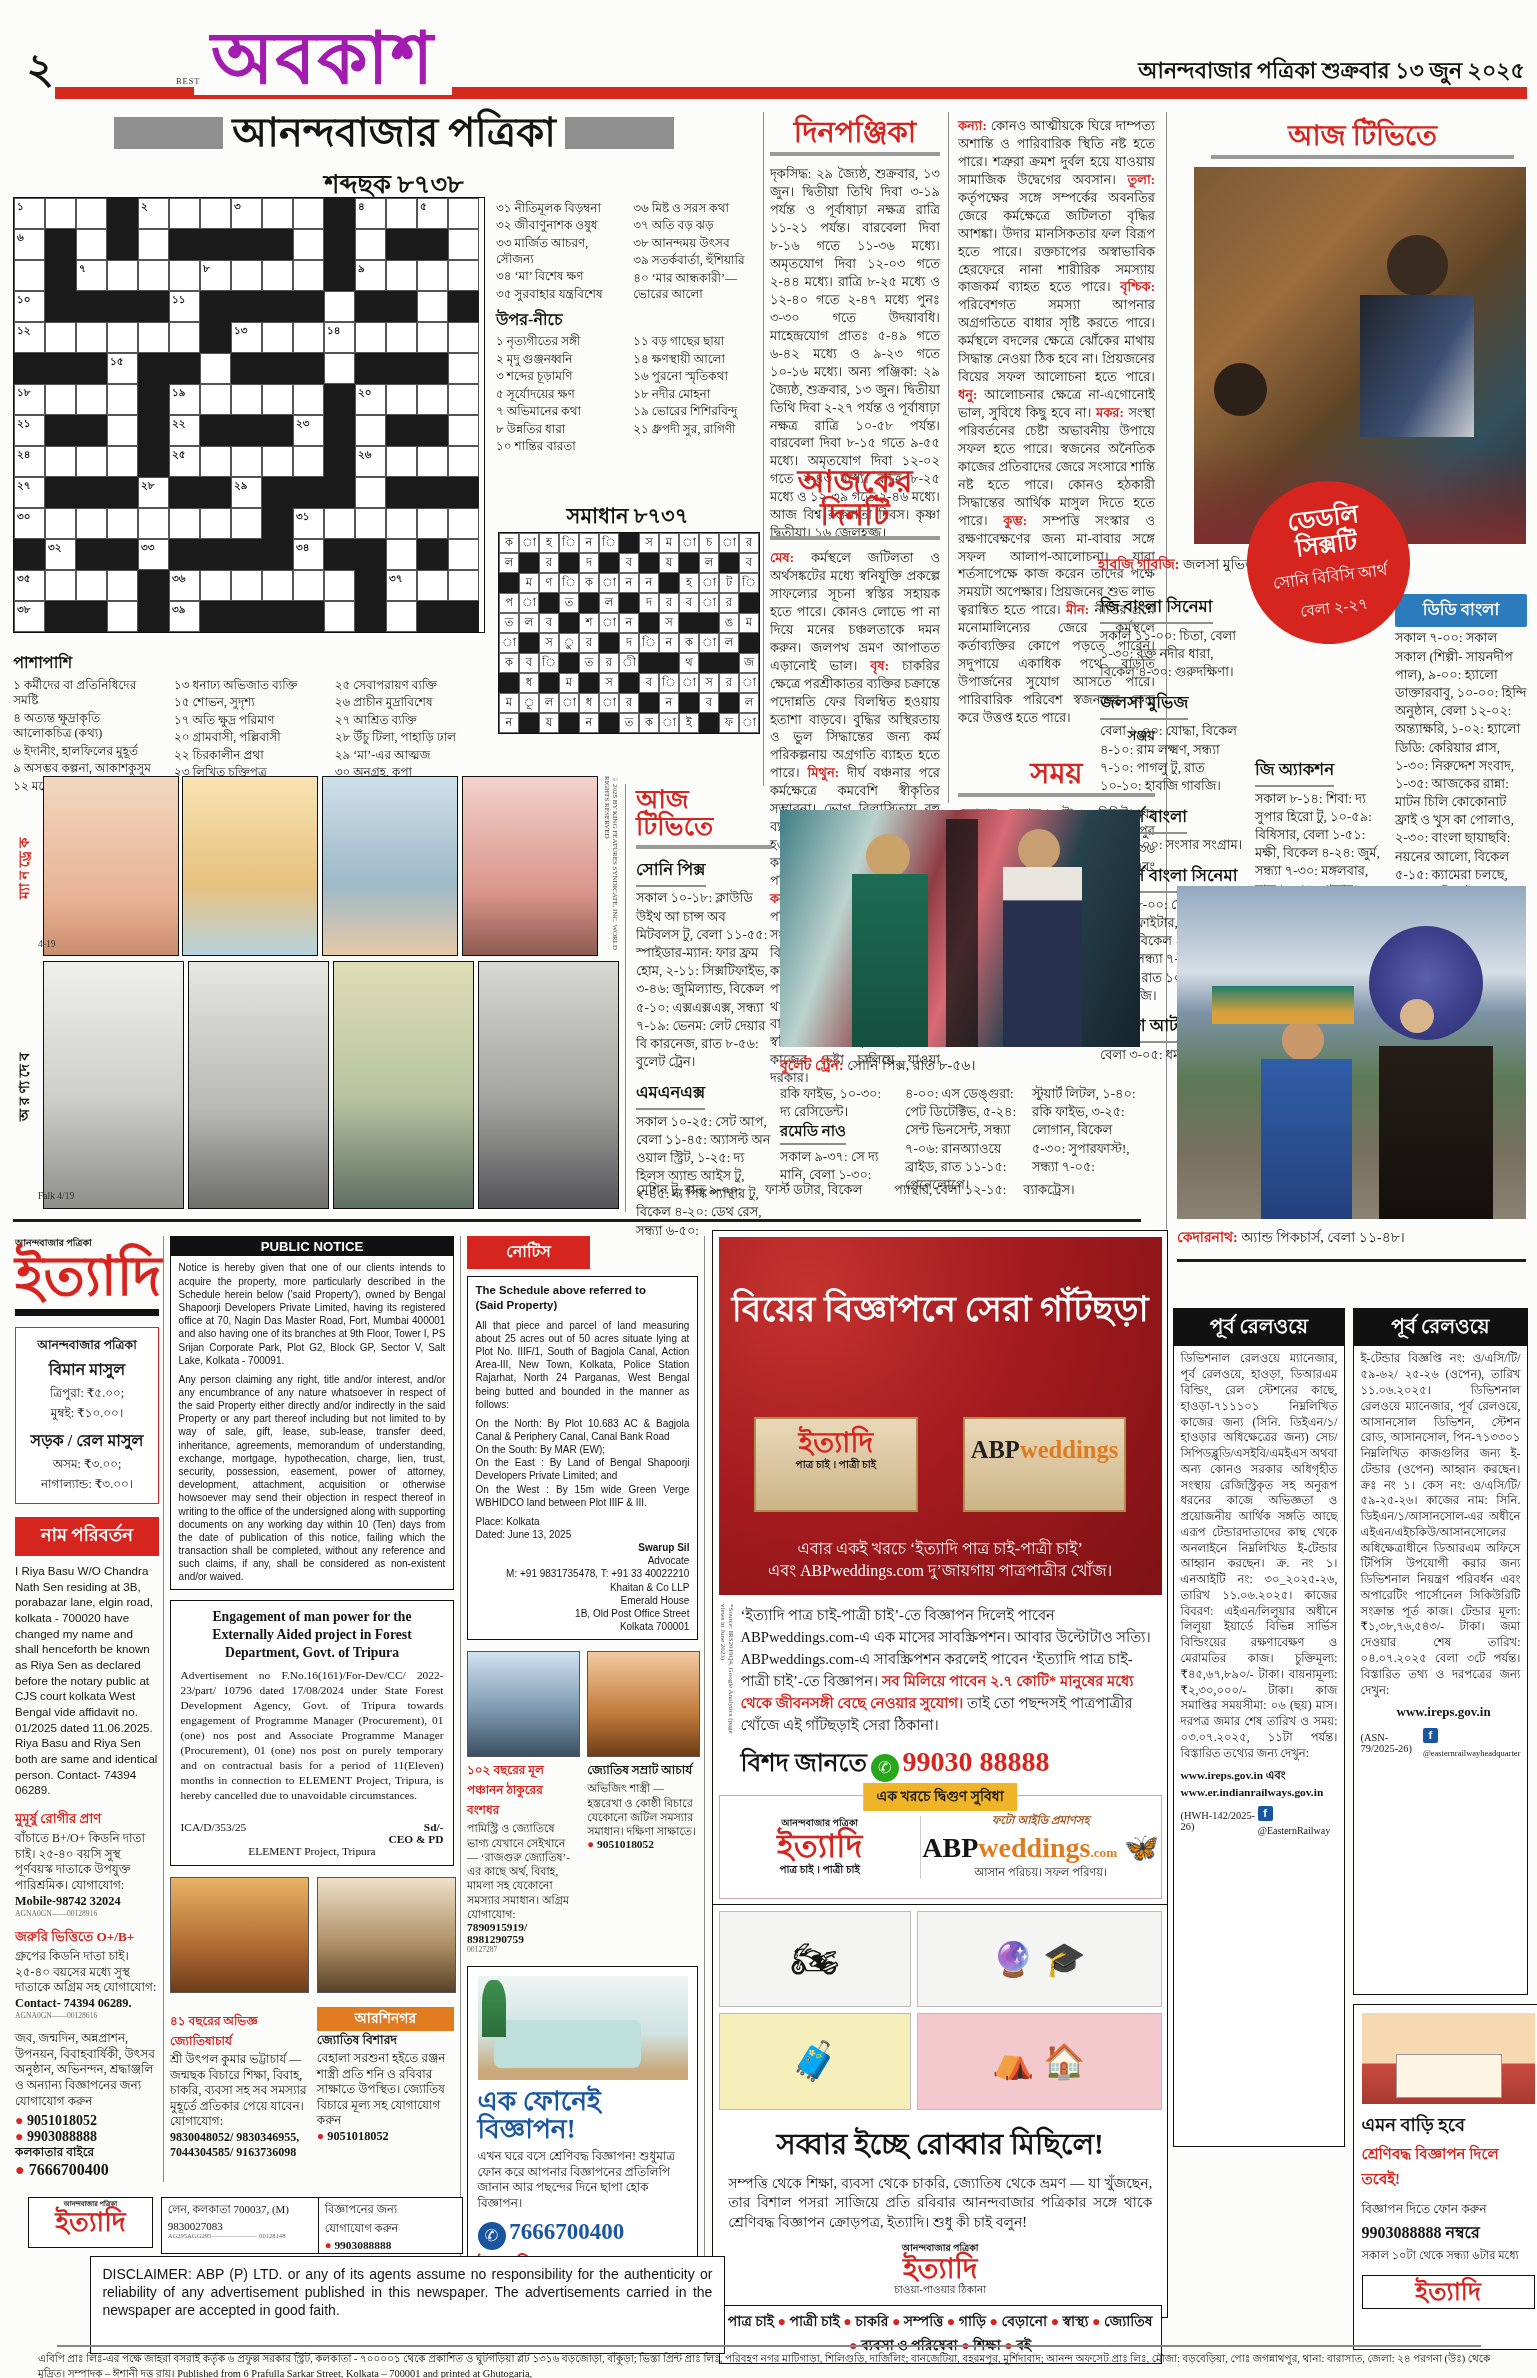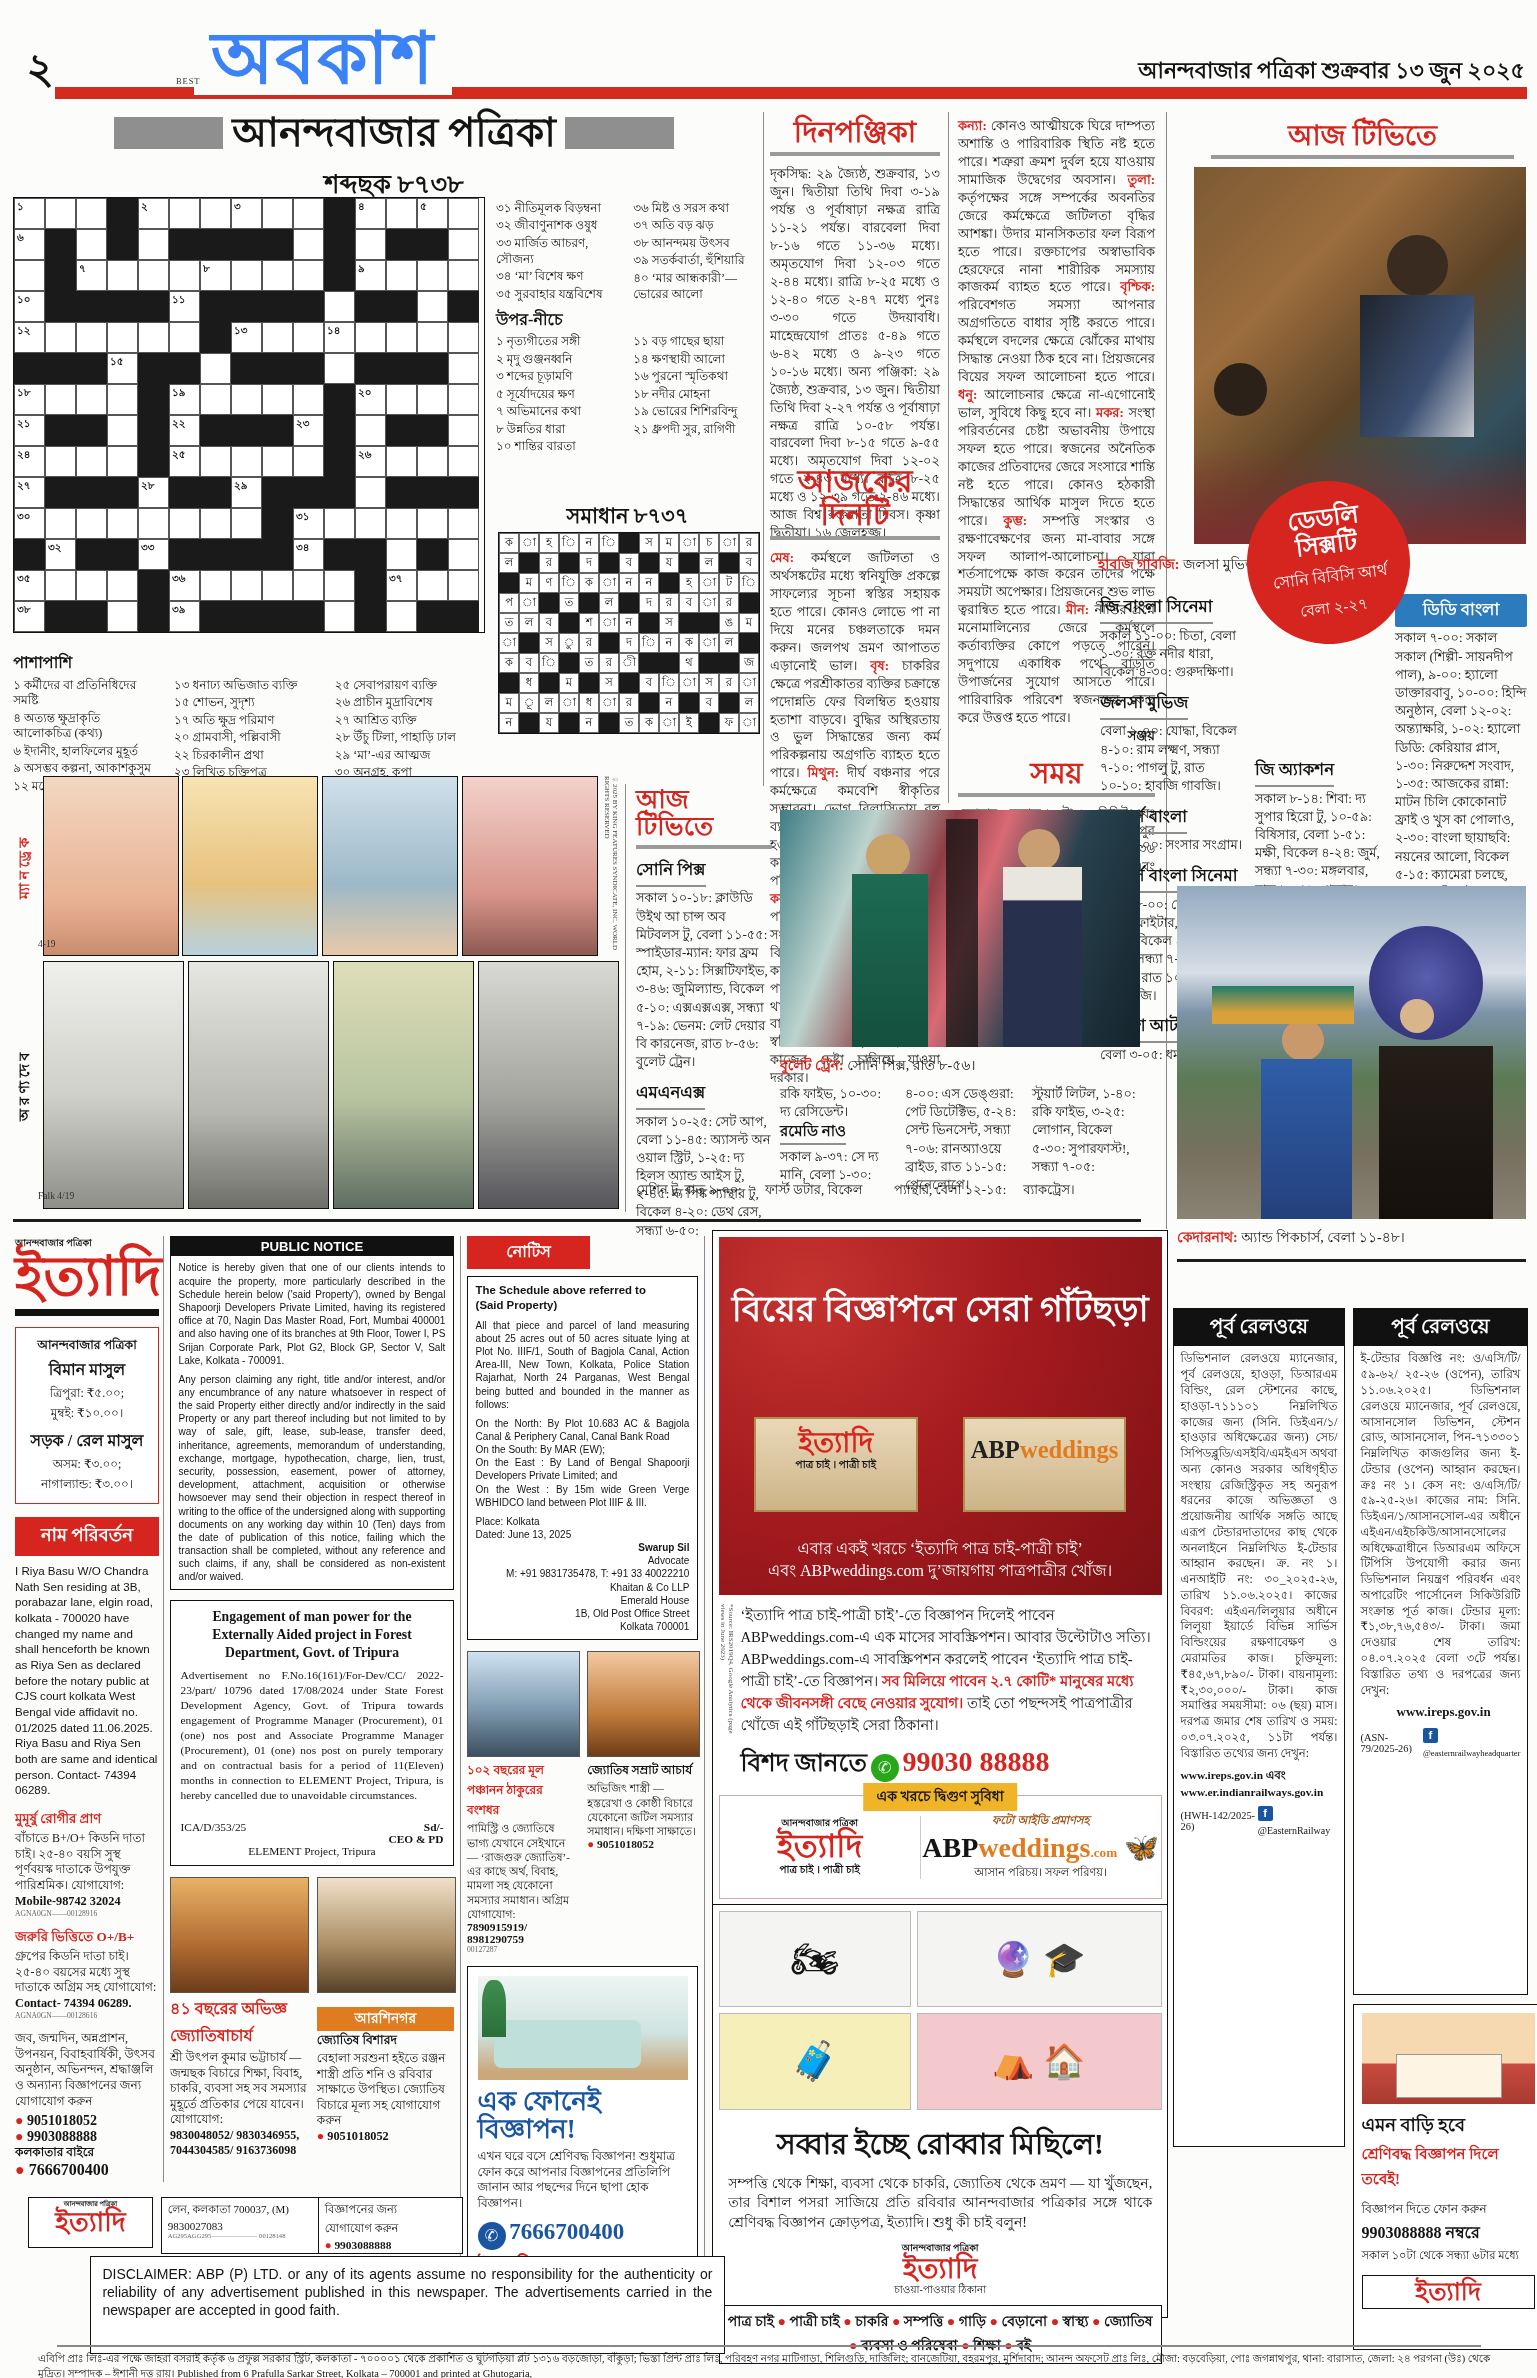--- a/index.html
+++ b/index.html
@@ -7,21 +7,21 @@
         font-family:"Liberation Serif","DejaVu Serif",serif;color:#141414;overflow:hidden;}
   .abs{position:absolute;}
   .red{color:#d6251f;}
   .ctr{text-align:center;}
   .jst{text-align:justify;}
   .b{font-weight:bold;}
   .rule-h{position:absolute;background:#1c1c1c;}
   .rule-v{position:absolute;background:#8a8a8a;width:0.9px;}
   
   .pagenum{font-size:42px;font-weight:bold;}
-  .masthead{font-size:72px;font-weight:bold;color:#3b82f6;letter-spacing:1.9px;line-height:1;
+  .masthead{font-size:72px;font-weight:bold;color:#a21caf;letter-spacing:1.9px;line-height:1;
             background:#fcfcfa;padding:0 17px;z-index:3;}
   .redbar{background:#d52b1e;height:12.3px;z-index:1;}
   .dateline{font-size:22px;font-weight:bold;}
   .brand-tiny{font-size:8.5px;color:#333;letter-spacing:0.9px;}
   
   .cw-head{font-size:40px;font-weight:bold;line-height:1.05;}
   .cw-sub{font-size:25.6px;font-weight:bold;margin-top:5.7px;}
   .graybar{background:#8f8f8f;height:32px;flex:1;}
   .cw-grid{display:grid;grid-template-columns:repeat(15,31px);grid-auto-rows:31px;border:1.9px solid #111;width:470px;}
   .cw-cell{border:0.9px solid #555;background:#fff;position:relative;}
@@ -763,21 +763,21 @@
       <div style="display:flex;justify-content:space-between;font-size:11.4px;">
         <span></span>
           <span class="b">CEO &amp; PD</span>
       </div>
       <div class="ctr" style="font-size:11.4px;">ELEMENT Project, Tripura</div>
     </div>
 
     <div style="display:flex;gap:9.5px;margin-top:11.4px;">
       <div style="flex:1;">
         <div class="portrait" style="width:100%;height:114px;"></div>
-        <div class="b red" style="font-size:16px;margin-top:3px;">৪১ বছরের অভিজ্ঞ জ্যোতিষাচার্য</div>
+        <div class="b red" style="font-size:12px;margin-top:19px;">৪১ বছরের অভিজ্ঞ জ্যোতিষাচার্য</div>
         <div class="adtext">শ্রী উৎপল কুমার ভট্টাচার্য — জন্মছক বিচারে শিক্ষা, বিবাহ, চাকরি, ব্যবসা সহ সব সমস্যার মুহূর্তে প্রতিকার পেয়ে যাবেন। যোগাযোগ:</div>
         <div class="b" style="font-size:12px;">9830048052/ 9830346955, 7044304585/ 9163736098</div>
       </div>
       <div style="flex:1;">
         <div class="portrait" style="width:100%;height:114px;background:linear-gradient(180deg,#f0e0c8,#a98c62 60%,#574128);"></div>
         <div class="redtag" style="background:#e07b1f;font-size:14px;margin-top:14px;">আরশিনগর</div>
         <div class="b" style="font-size:12.3px;">জ্যোতিষ বিশারদ</div>
         <div class="adtext">বেহালা সরশুনা হইতে রঞ্জন শাস্ত্রী প্রতি শনি ও রবিবার সাক্ষাতে উপস্থিত। জ্যোতিষ বিচারে মূল্য সহ যোগাযোগ করুন</div>
         <div class="b" style="font-size:12.3px;"><span class="dot">● </span><span>9051018052</span></div>
       </div>

